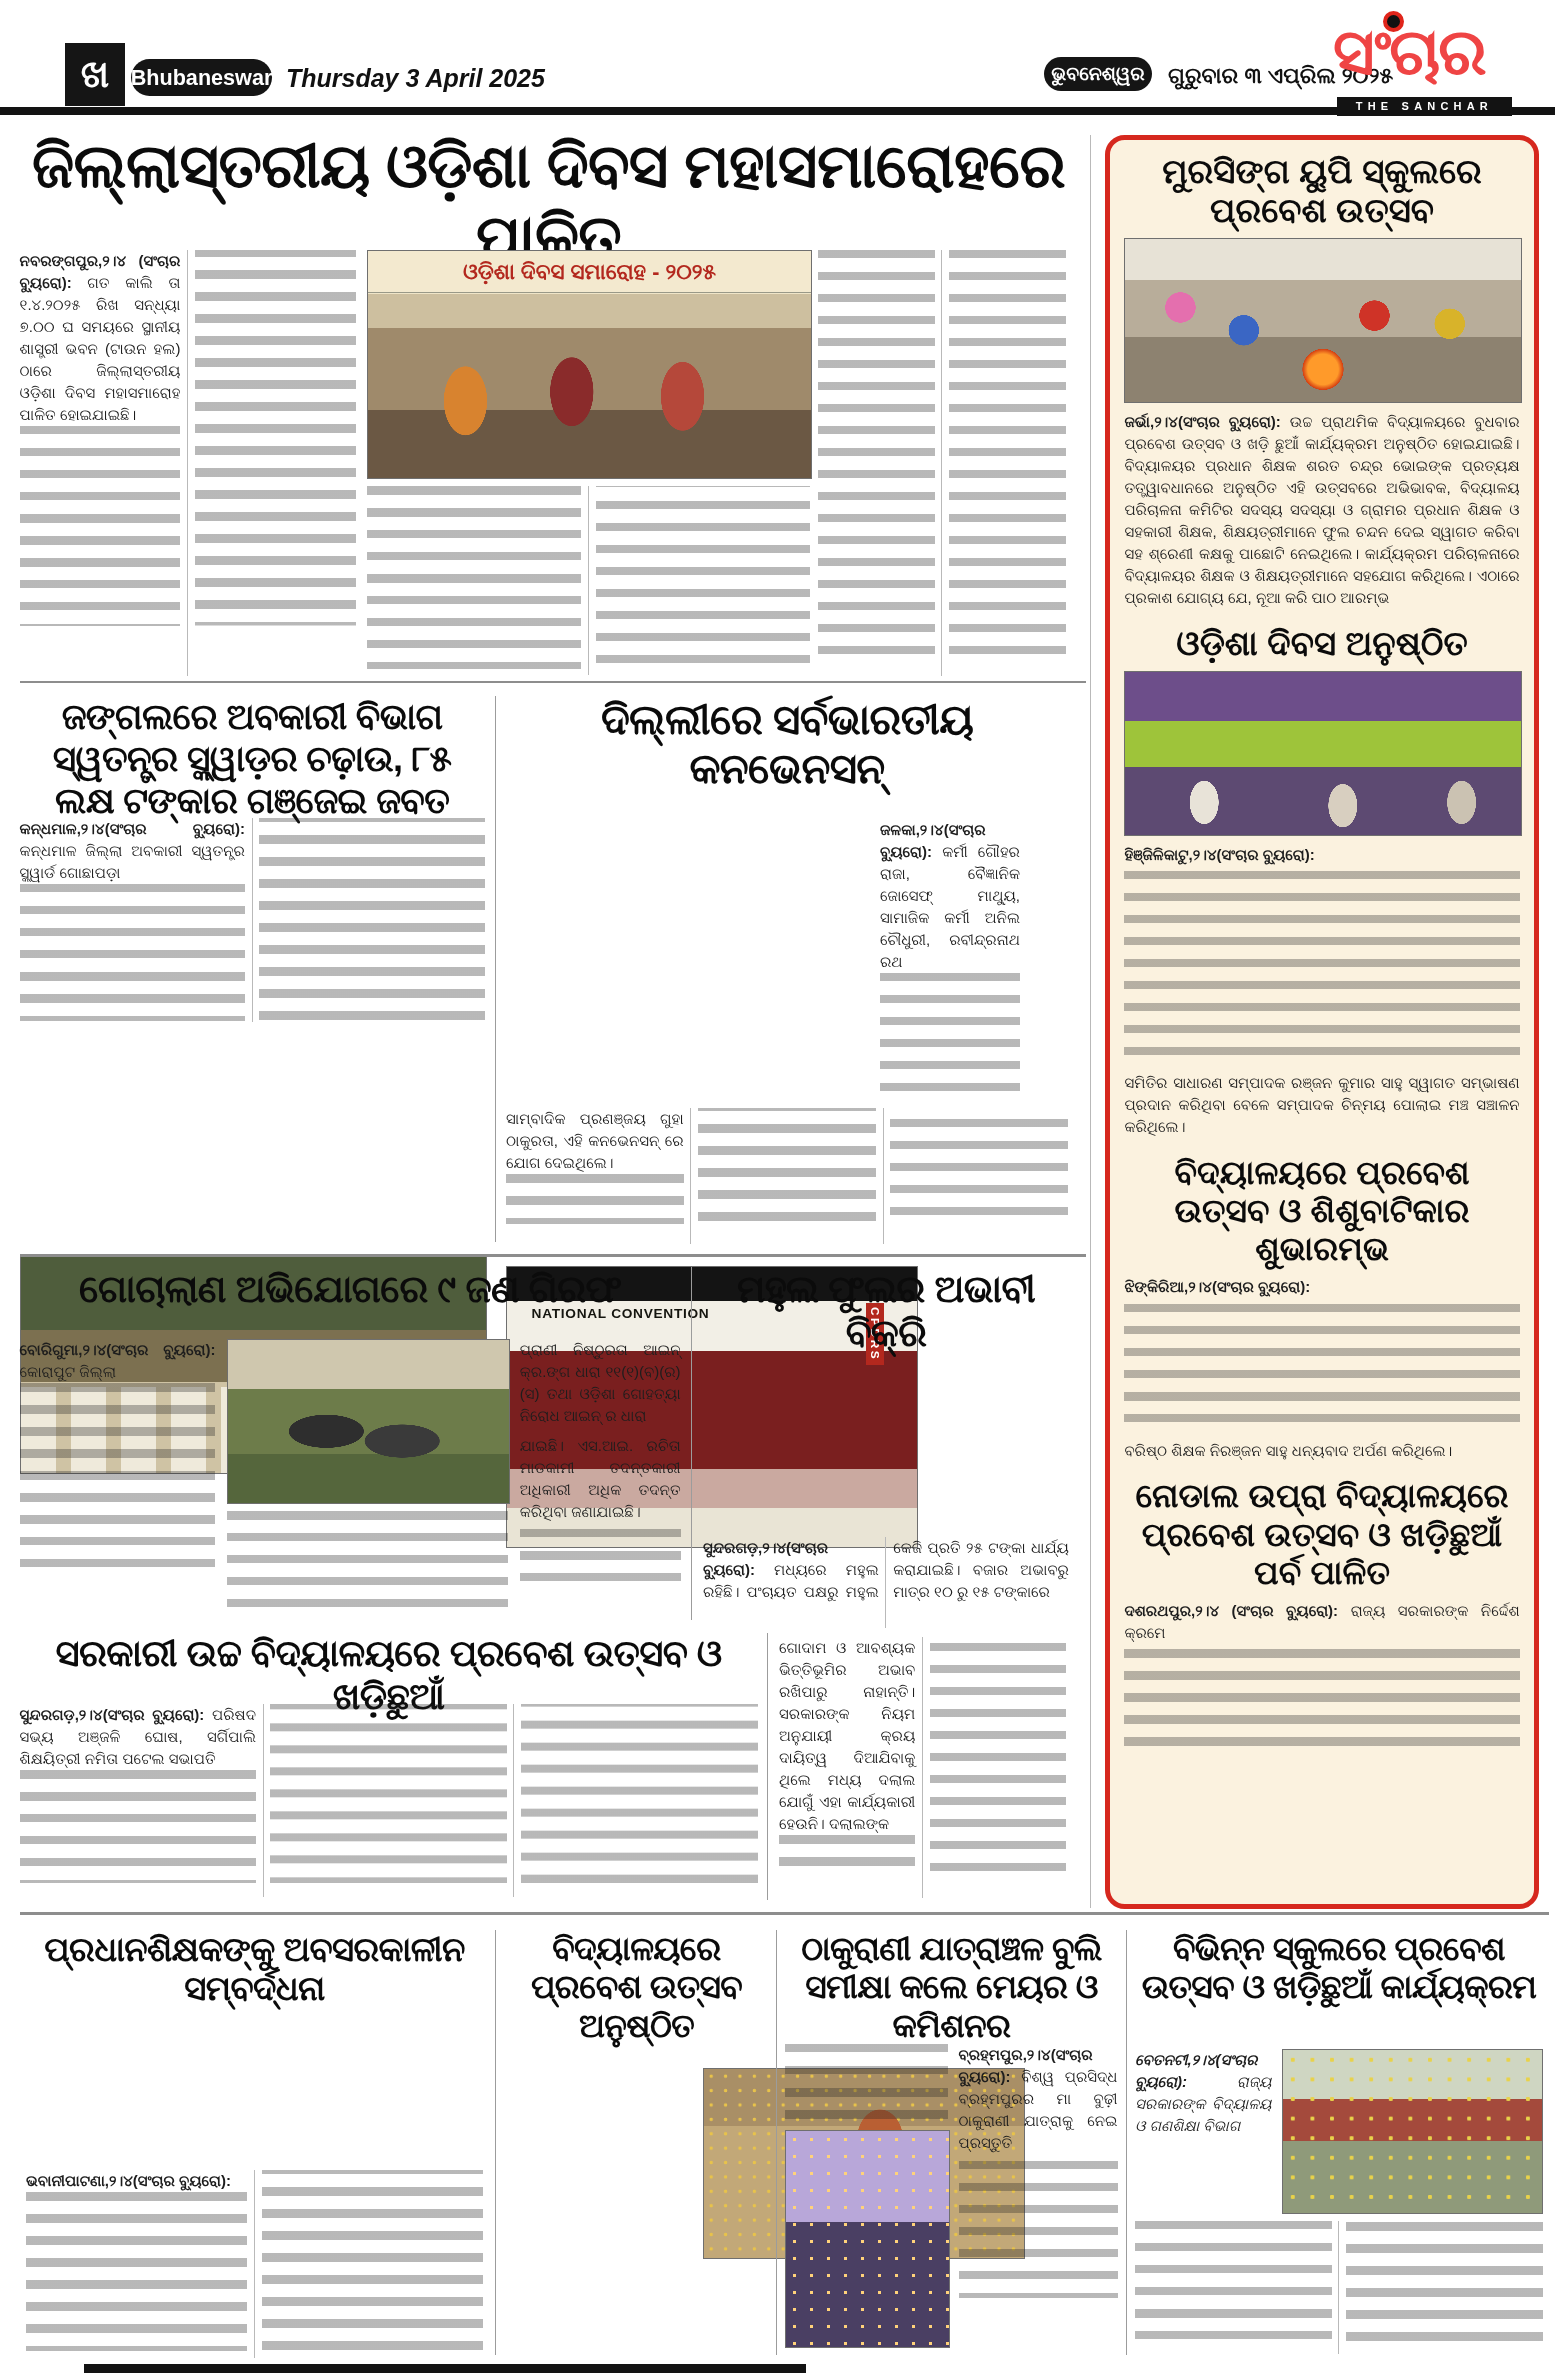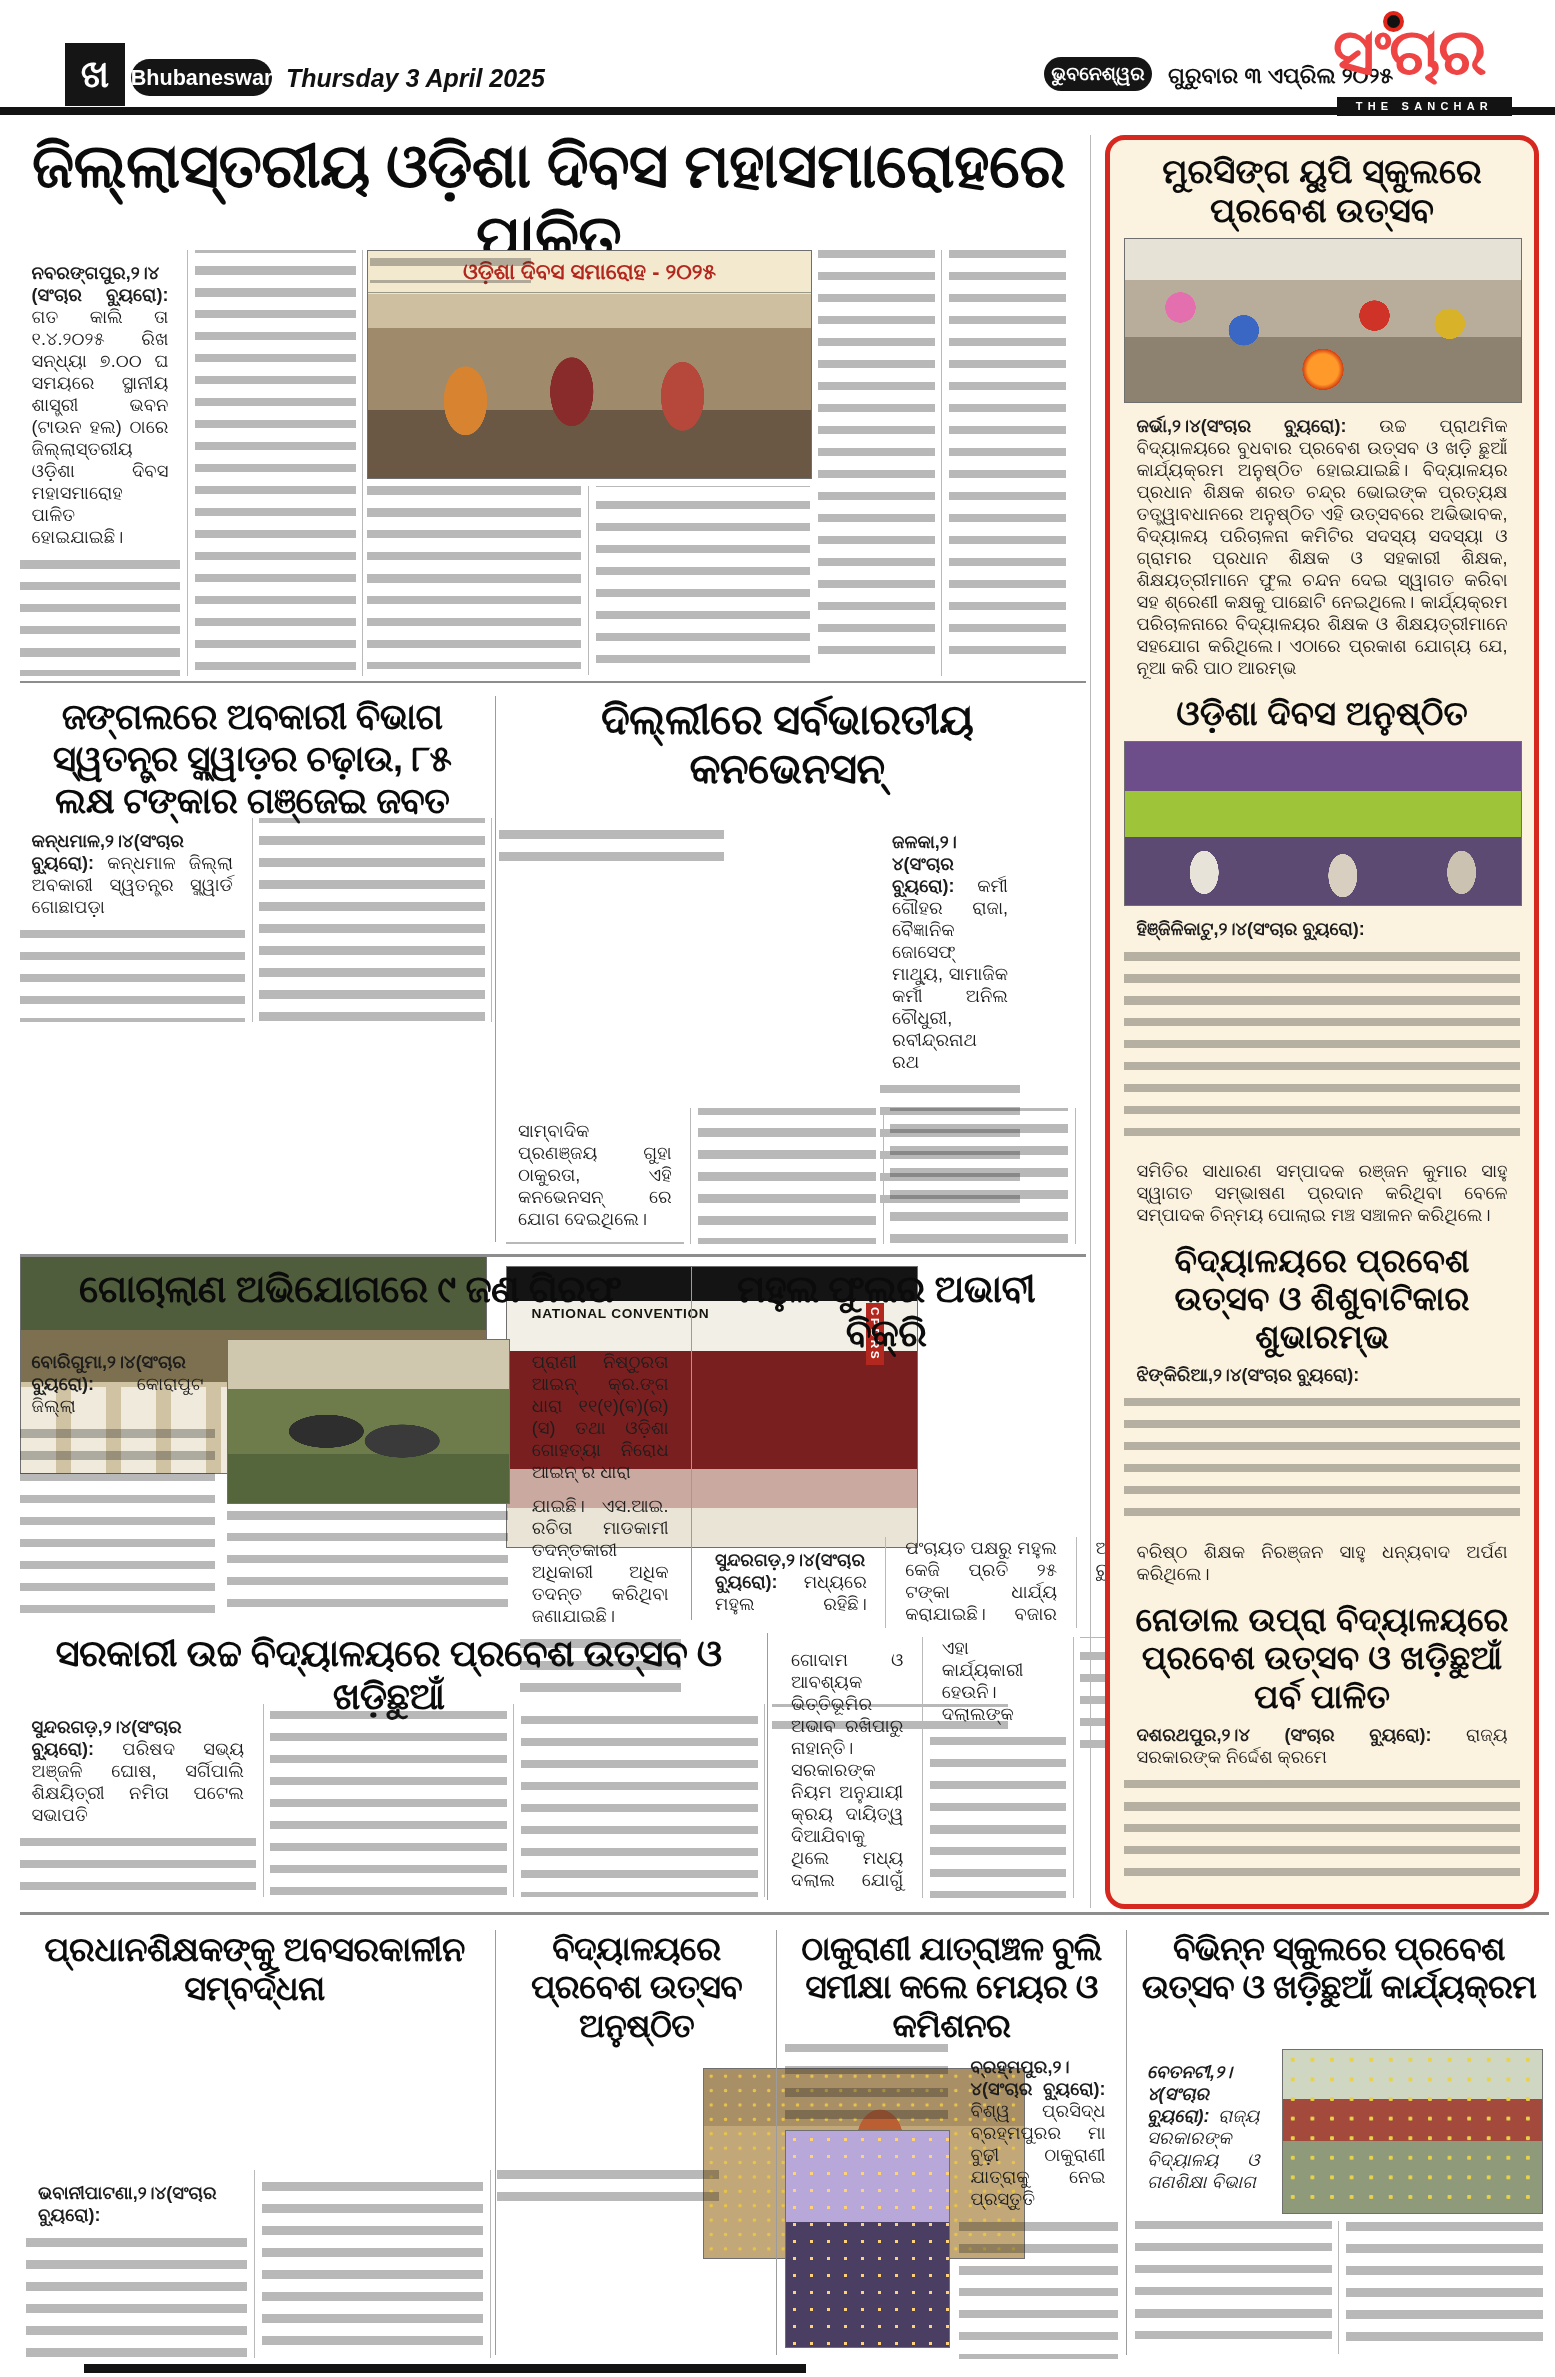--- a/index.html
+++ b/index.html
@@ -1,20 +1,20 @@
 <!DOCTYPE html>
 <html style="font-size:10.5px"><head>
 <meta charset="utf-8">
 <style>
   html,body{margin:0;padding:0;background:#e8e8e8;}
   .page{position:relative;width:1556px;height:2377px;background:#ffffff;
         font-family:"Liberation Sans","DejaVu Sans",sans-serif;color:#111;overflow:hidden;}
   .abs{position:absolute;}
   .hl{font-weight:800;color:#0b0b0b;text-align:center;line-height:1.16;letter-spacing:-0.7px;}
-  .body{font-size:18px;line-height:22px;text-align:justify;color:#1d1d1d;margin:12px;}
+  .body{font-size:15px;line-height:22px;text-align:justify;color:#1d1d1d;margin:0;}
   .dl{font-weight:700;}
   .cols2{column-count:2;column-gap:14.4px;column-rule:0.7px solid #b9b9b9;}
   .cols3{column-count:3;column-gap:14.4px;column-rule:0.7px solid #b9b9b9;}
   .greek{width:100%;background-image:repeating-linear-gradient(to bottom,rgba(35,35,35,.32) 0 8.5px,transparent 8.5px 22px);}
   .vrule{background:#9c9c9c;width:1.3px;}
   .hrule{background:#8d8d8d;height:2.6px;}
   .ph{position:relative;overflow:hidden;border:0.7px solid #6f6f6f;background:#b5a78d;}
   .pill{background:#151515;color:#fff;border-radius:22px;display:flex;align-items:center;justify-content:center;font-weight:700;}
   
   .ph-lead{background:

